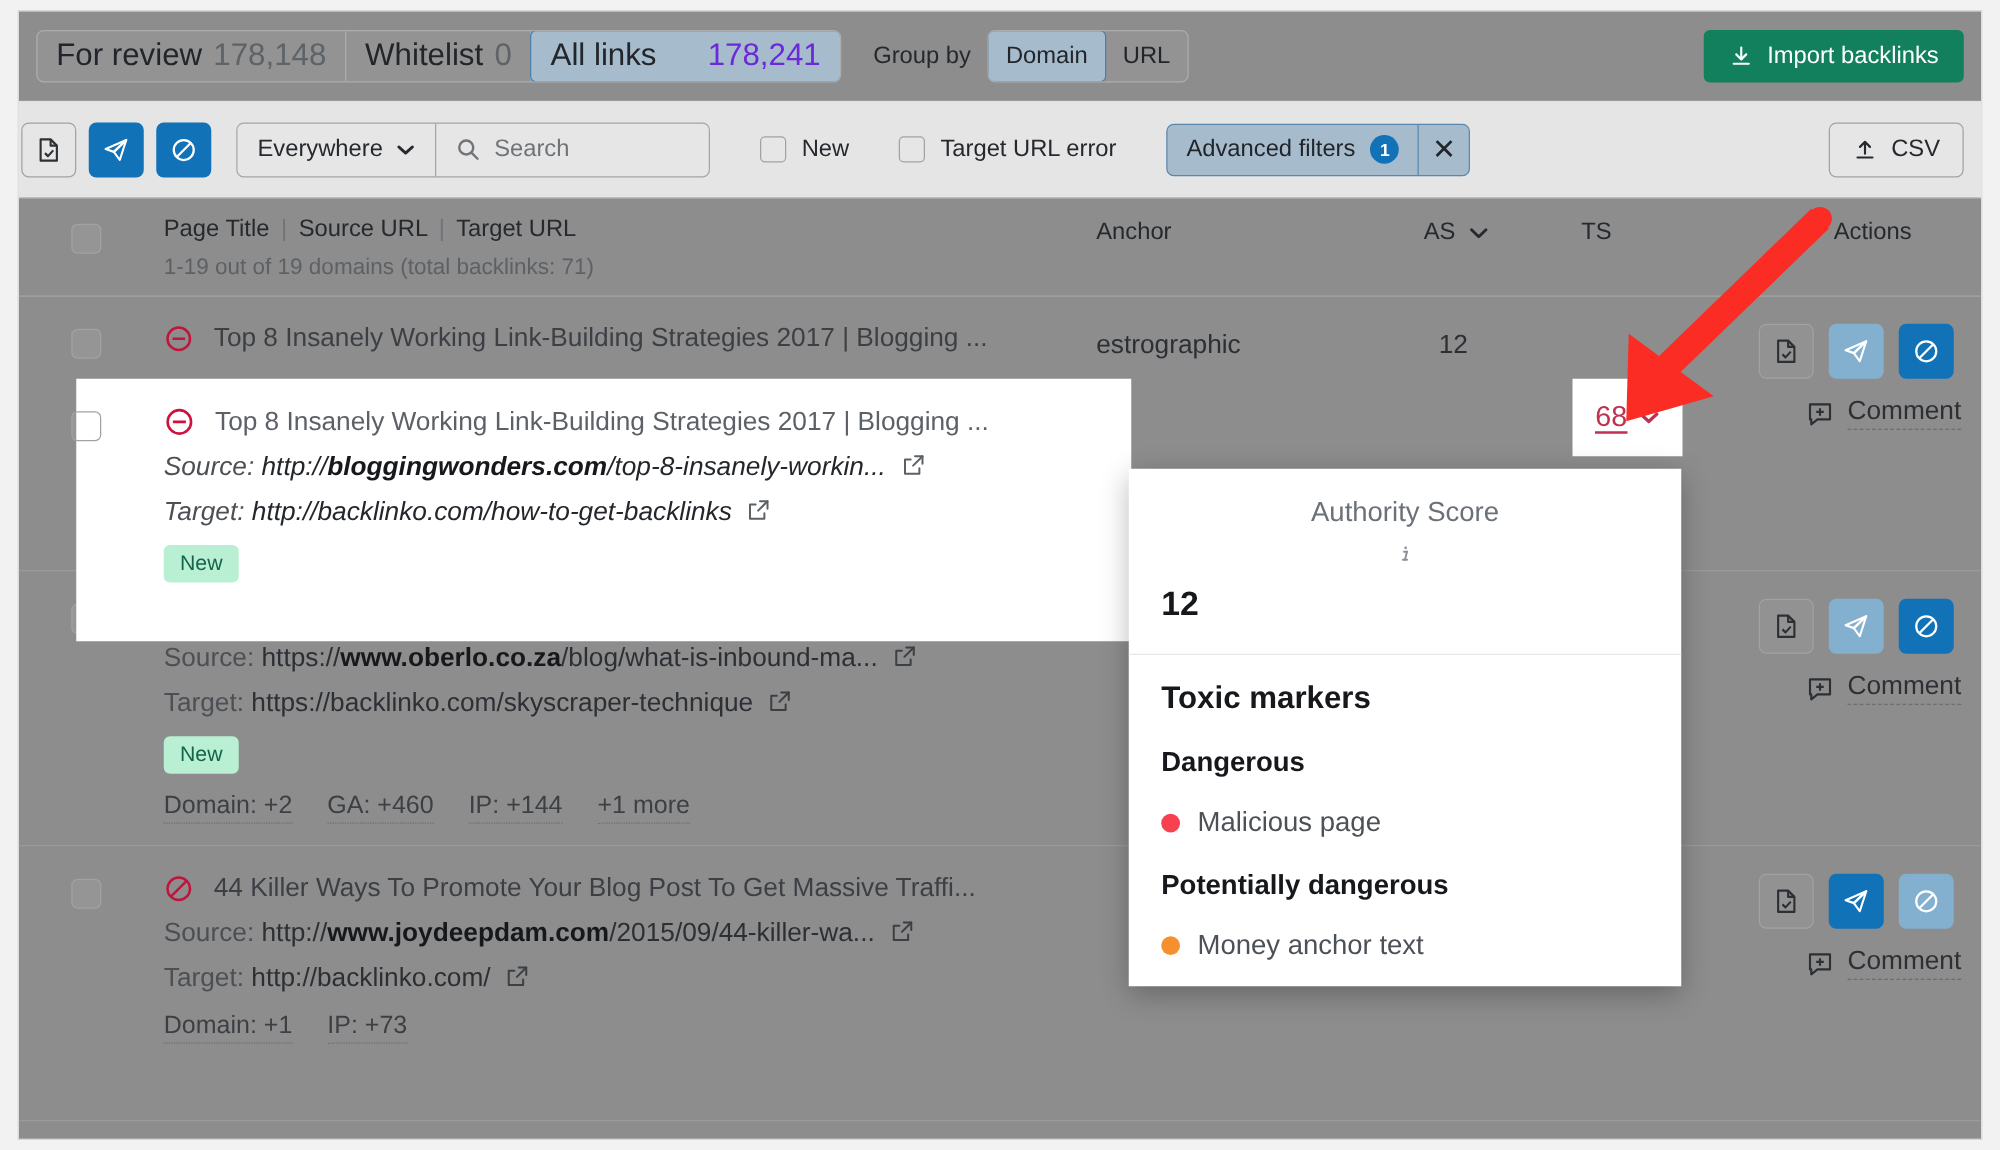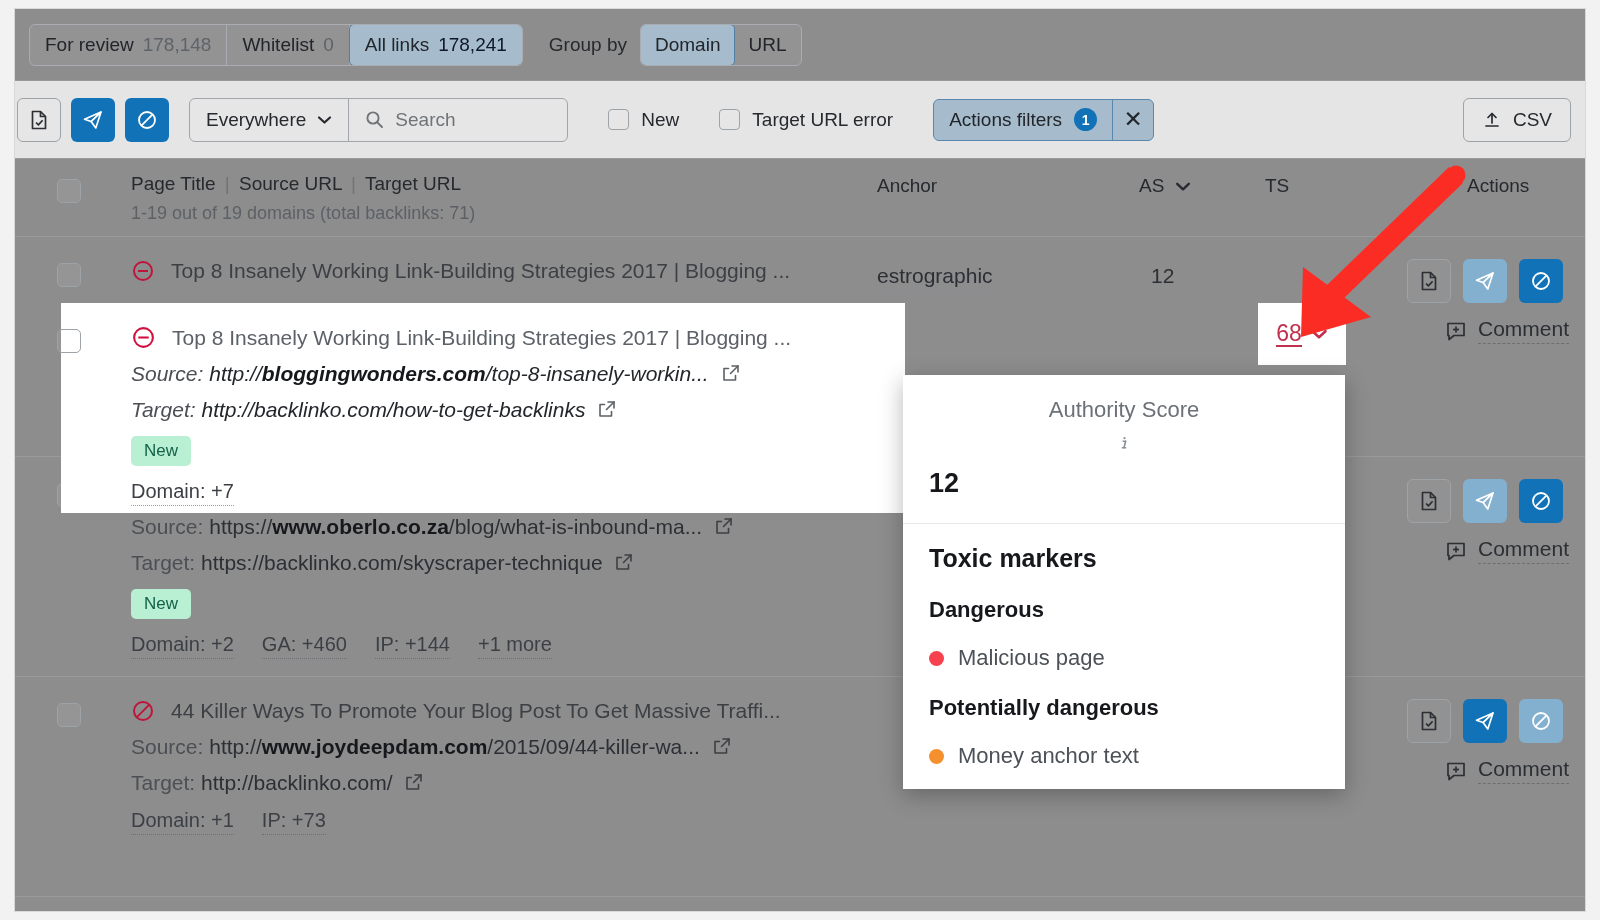--- a/index.html
+++ b/index.html
@@ -33,35 +33,35 @@
     display: flex; align-items: stretch;
     border: 1px solid #a9adb2;
     border-radius: 6px;
     height: 42px;
     overflow: hidden;
     background: rgba(255,255,255,0.06);
   }
   .seg .tab {
     display: flex; align-items: center; gap: 9px;
     padding: 0 15px;
-    font-size: 19px;
+    font-size: 25px;
     color: #22252a;
     border-right: 1px solid #a9adb2;
     white-space: nowrap;
     cursor: pointer;
   }
   .seg .tab:last-child { border-right: none; }
   .seg .tab .cnt { color: #5e6368; }
   .seg .tab.active {
     background: #a6bccd;
     border: 1px solid #4f7fa8;
     border-radius: 5px;
     margin: -1px;
   }
-  .seg .tab.active .cnt { color: #0f172a; }
+  .seg .tab.active .cnt { color: #6d28d9; margin-left: 32px; }
 
   #groupby-label {
     font-size: 19px; color: #26292e;
     margin-left: 26px; margin-right: 13px;
     white-space: nowrap;
   }
   .seg.small .tab { font-size: 19px; padding: 0 14px; }
 
   #import-btn {
     position: absolute; right: 14px; top: 15px;
@@ -340,20 +340,30 @@
       </div>
     </div>
 
     <div id="groupby-label">Group by</div>
 
     <div class="seg small">
       <div class="tab active">Domain</div>
       <div class="tab">URL</div>
     </div>
 
+    <div id="import-btn">
+      <span>
+        <svg class="ico" width="20" height="20" viewBox="0 0 20 20" fill="none" stroke="#fff" stroke-width="1.7" stroke-linecap="round" stroke-linejoin="round">
+          <path d="M10 3v9"></path>
+            <path d="M6 8.5l4 4 4-4"></path>
+            <path d="M4 16h12"></path>
+        </svg>
+      </span>
+      <span>Import backlinks</span>
+    </div>
   </div>
 
   <div id="filterbar">
 
     <div class="icbtn outline">
       <span>
         <svg class="ico" width="22" height="22" viewBox="0 0 22 22" fill="none" stroke="#2c2f34" stroke-width="1.7" stroke-linejoin="round">
           <path d="M4.5 2.5h8l5 5v12h-13z"></path>
             <path d="M12.5 2.5v5h5"></path>
             <path d="M8 13.5l2.4 2.4 4.2-4.6"></path>
@@ -404,21 +414,21 @@
       <span>New</span>
     </div>
 
     <div class="chk-item">
       <span class="cbox"></span>
       <span>Target URL error</span>
     </div>
 
     <div id="advfilters">
       <div class="lbl">
-        <span>Actions filters</span>
+        <span>Advanced filters</span>
         <span class="badge1">1</span>
       </div>
       <div class="xbtn">✕</div>
     </div>
 
     <div id="csv-btn">
       <span>
         <svg class="ico" width="20" height="20" viewBox="0 0 20 20" fill="none" stroke="#26292e" stroke-width="1.7" stroke-linecap="round" stroke-linejoin="round">
           <path d="M10 13V4"></path>
             <path d="M6 7.5l4-4 4 4"></path>
@@ -698,23 +708,20 @@
         <span>http://backlinko.com/how-to-get-backlinks</span>
         <span class="extlink">
           <svg class="ico" width="20" height="20" viewBox="0 0 20 20" fill="none" stroke="#5c6167" stroke-width="1.6" stroke-linecap="round" stroke-linejoin="round">
             <path d="M11 3h6v6"></path>
               <path d="M17 3l-7.5 7.5"></path>
               <path d="M14.5 12.5V17H3V5.5h4.5"></path>
           </svg>
         </span>
       </div>
       <div class="newtag">New</div>
-      <div class="metrics">
-        <span>Domain: +7</span>
-      </div>
     </div>
   </div>
 
   <div id="hl-ts">
     <span class="v">68</span>
     <span>
       <svg class="ico" width="18" height="12" viewBox="0 0 18 12" fill="none" stroke="#c0304f" stroke-width="2.6" stroke-linecap="round" stroke-linejoin="round">
         <path d="M2.5 3.2L9 9.2l6.5-6"></path>
       </svg>
     </span>

